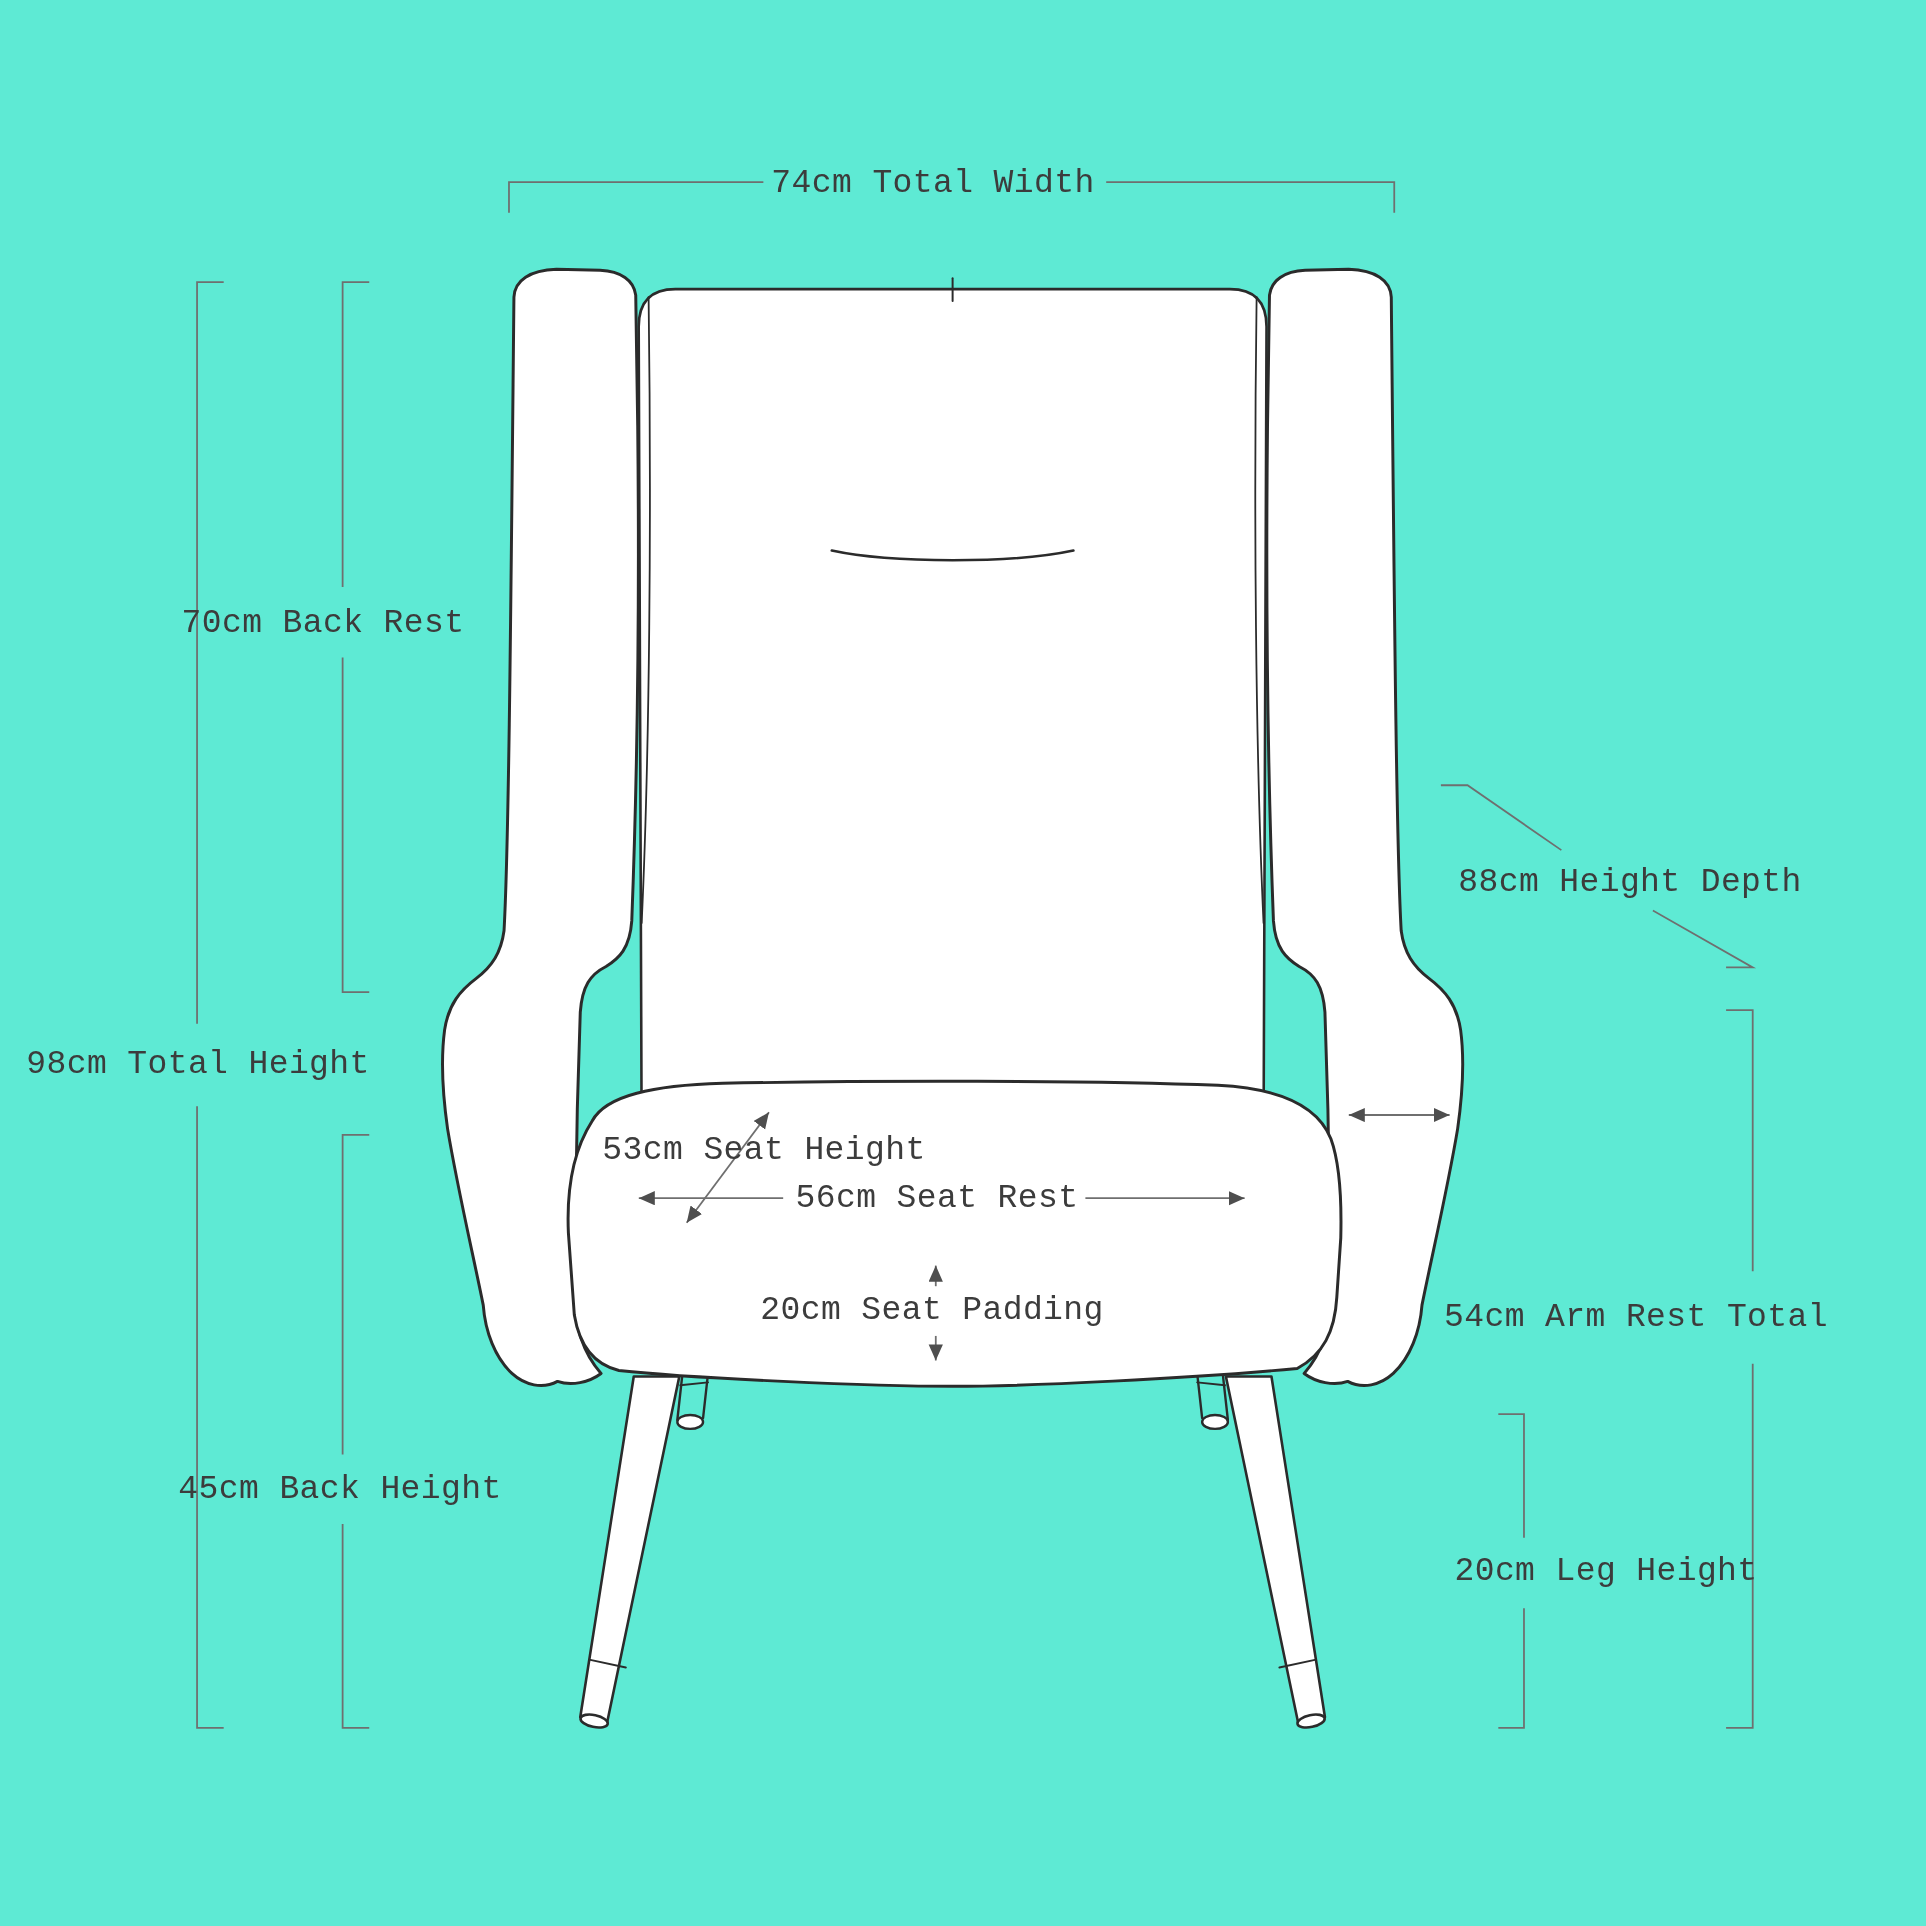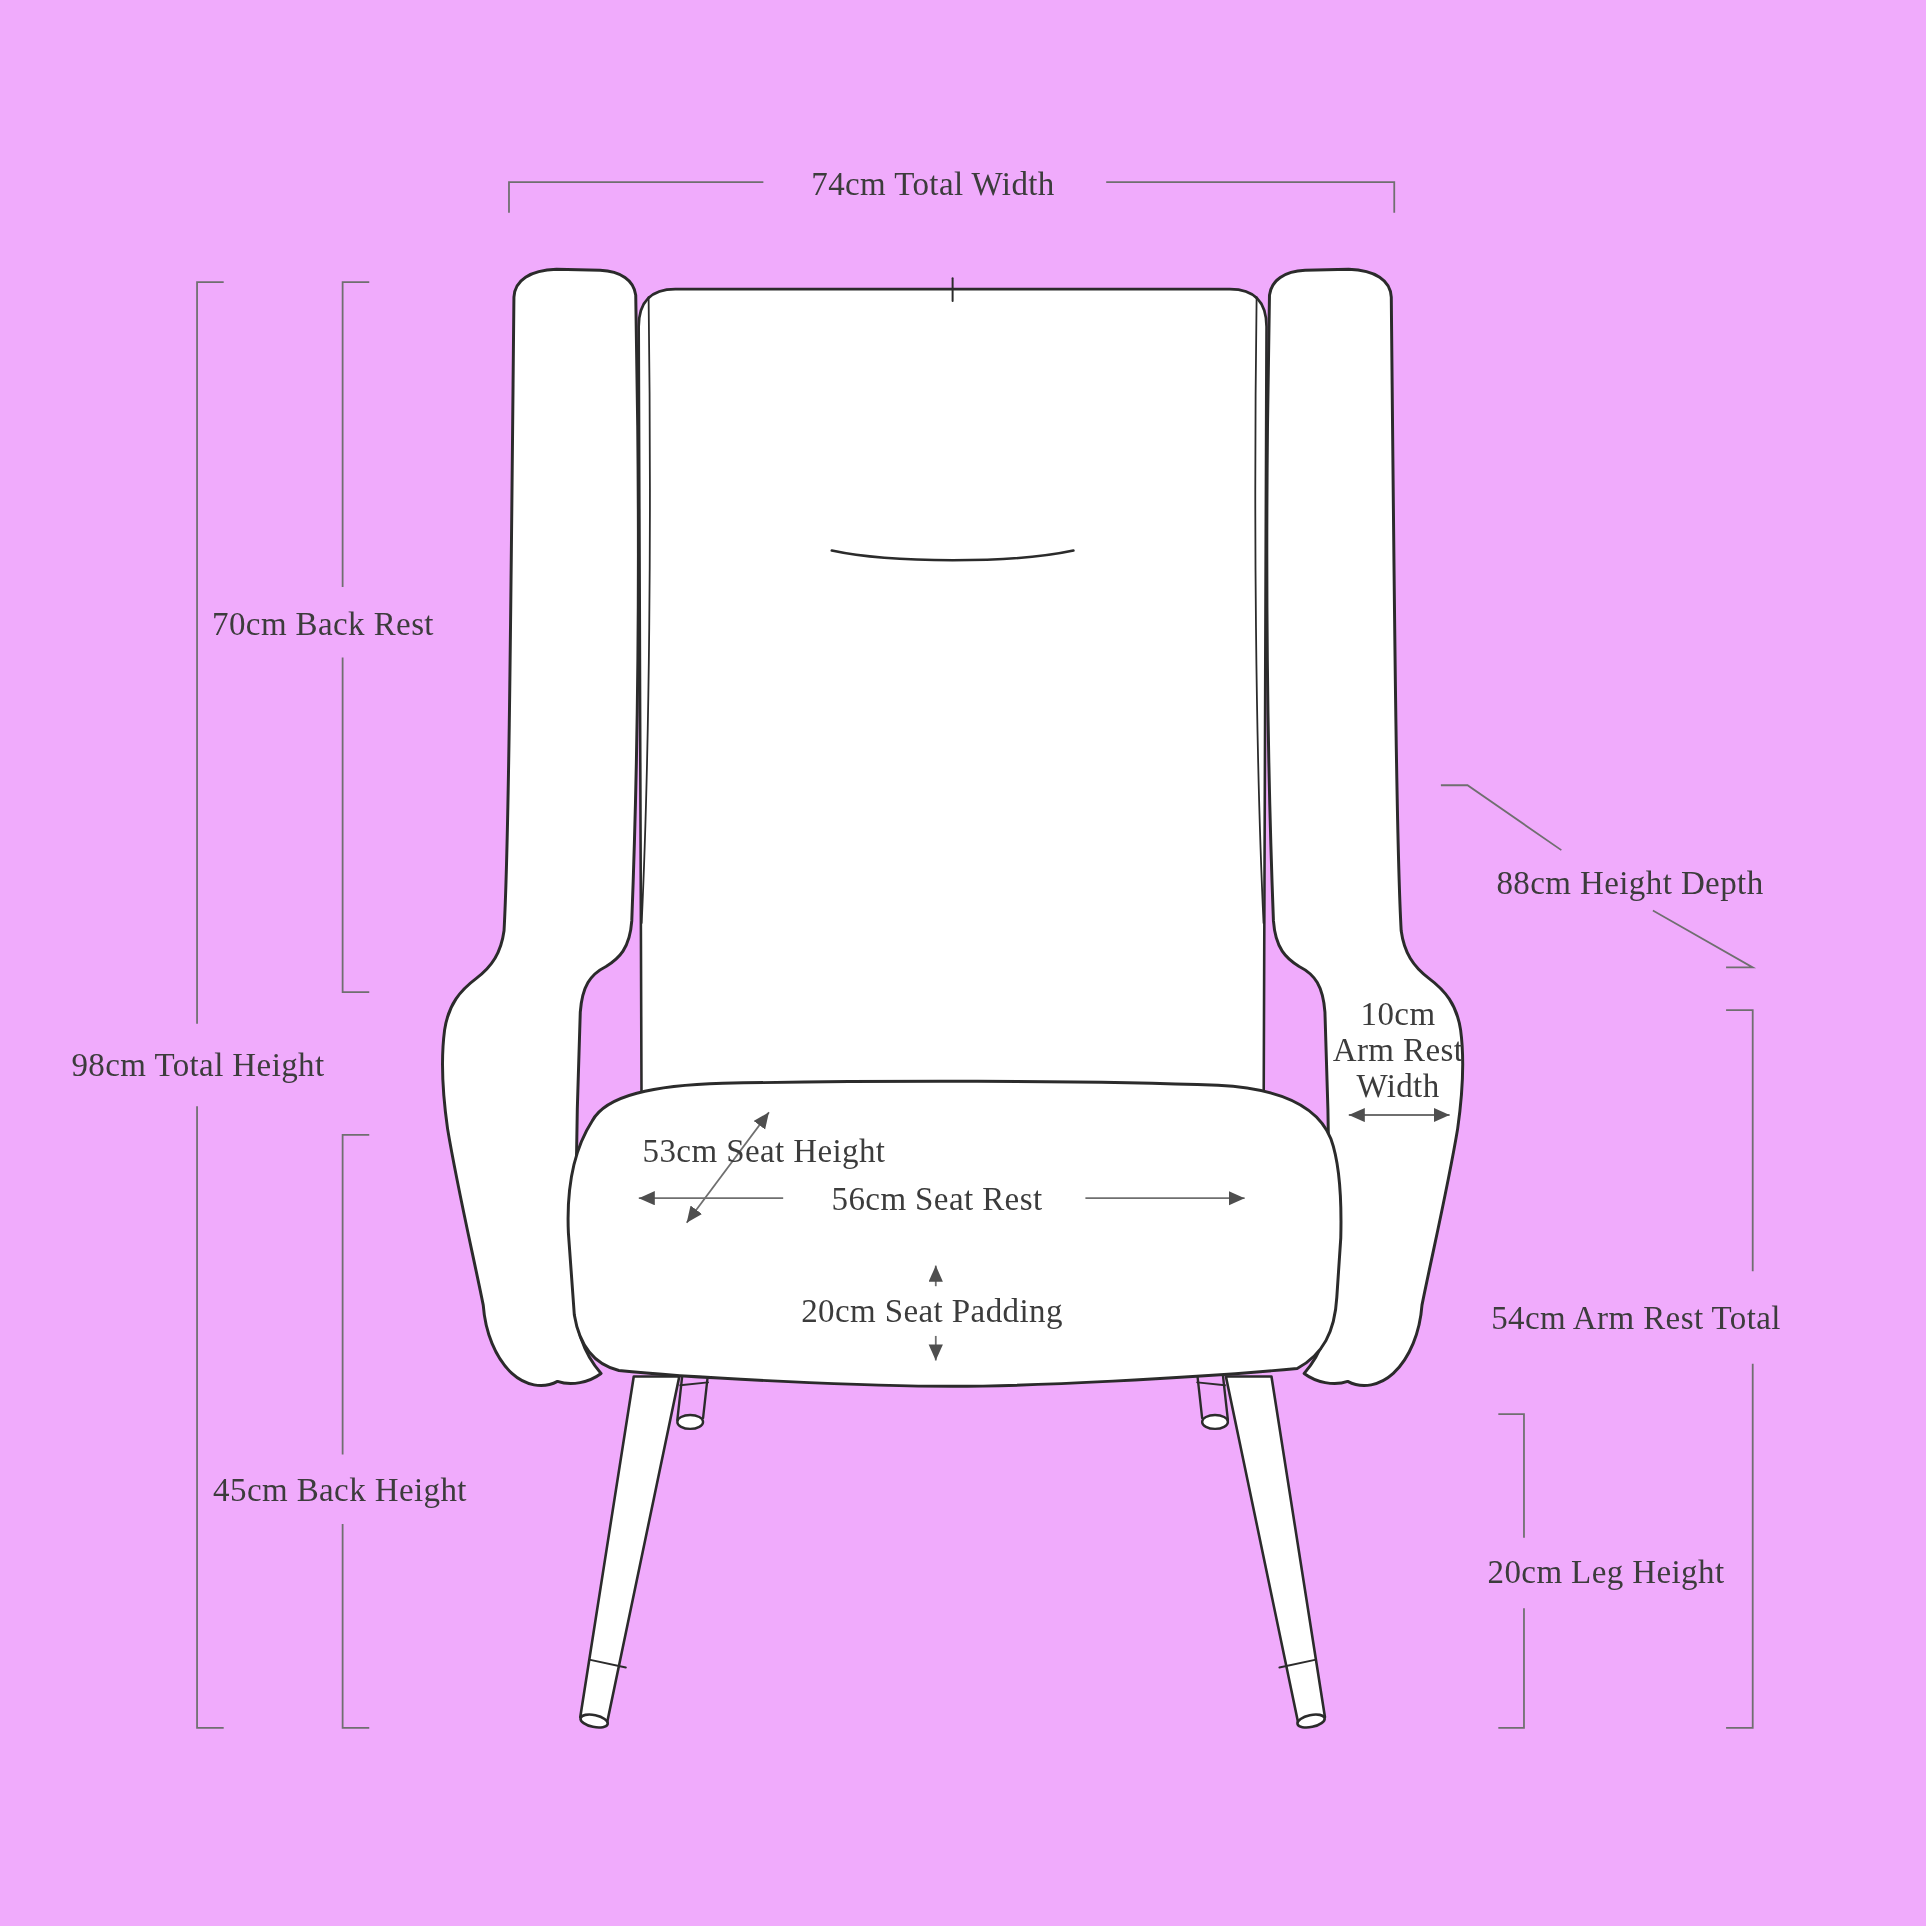--- a/index.html
+++ b/index.html
@@ -4,22 +4,22 @@
 <style>
   html, body {
     margin: 0;
     padding: 0;
     background: #ffffff;
   }
   .stage {
     position: relative;
     width: 1927px;
     height: 1927px;
-    background: #f0abfc;
-    font-family: Liberation Serif, serif;
+    background: #5eead4;
+    font-family: Liberation Mono, monospace;
     overflow: hidden;
   }
   .stage svg {
     position: absolute;
     left: 0;
     top: 0;
     width: 1927px;
     height: 1927px;
   }
   .lbl {
@@ -185,25 +185,20 @@
   <div class="lbl" style="left:933px; top:184px;">74cm Total Width</div>
 
   <div class="lbl" style="left:323px; top:624px;">70cm Back Rest</div>
 
   <div class="lbl" style="left:198px; top:1065px;text-align:center;">98cm Total Height</div>
 
   <div class="lbl" style="left:340px; top:1490px;">45cm Back Height</div>
 
   <div class="lbl" style="left:1630px; top:883px;">88cm Height Depth</div>
 
-  <div class="lbl lbl-block" style="left:1398px; top:1050px;">
-    <span>10cm</span>
-    <span>Arm Rest</span>
-    <span>Width</span>
-  </div>
 
   <div class="lbl" style="left:764px; top:1151px;">53cm Seat Height</div>
 
   <div class="lbl" style="left:937px; top:1199px;">56cm Seat Rest</div>
 
   <div class="lbl" style="left:932px; top:1311px;">20cm Seat Padding</div>
 
   <div class="lbl" style="left:1636px; top:1318px;">54cm Arm Rest Total</div>
 
   <div class="lbl" style="left:1606px; top:1572px;">20cm Leg Height</div>

